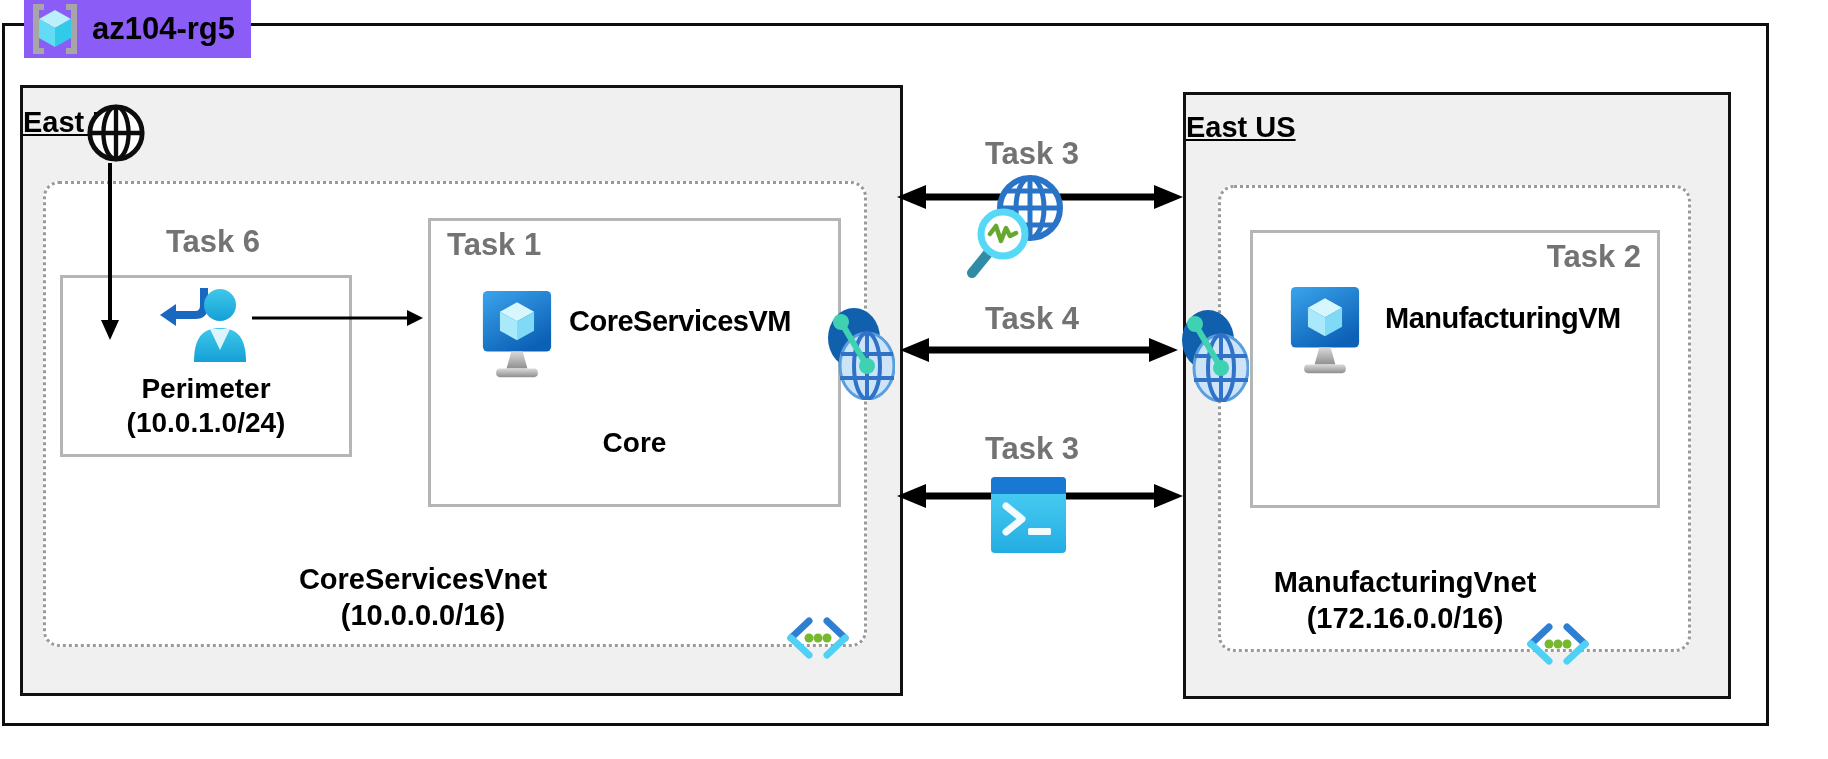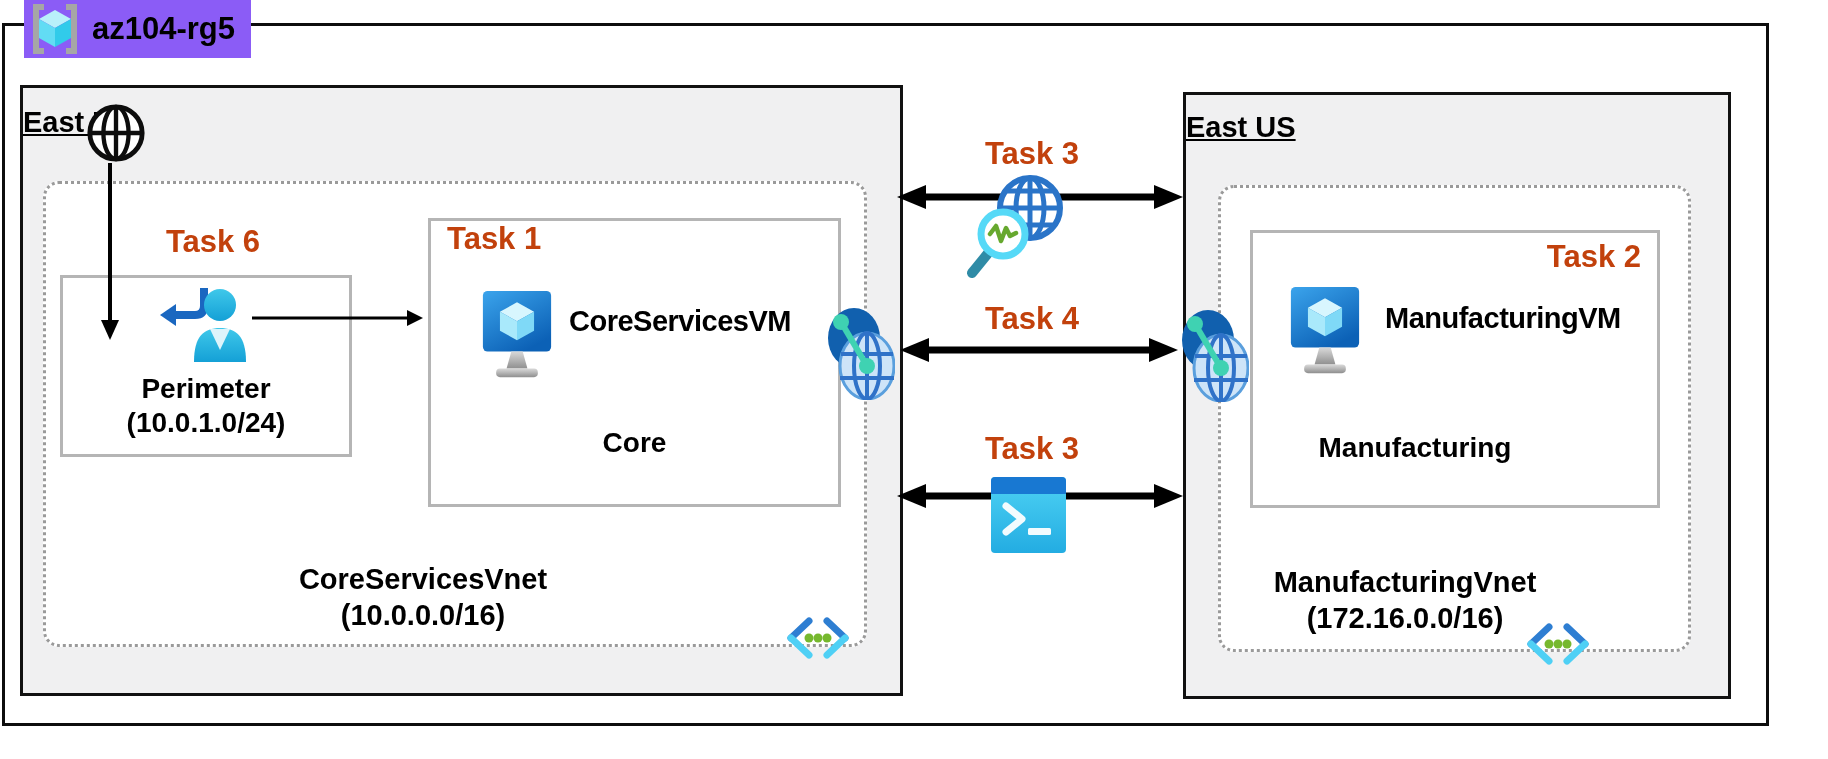--- a/index.html
+++ b/index.html
@@ -18,21 +18,21 @@
   .east-us{font-size:29px;text-align:left;text-decoration:underline;}
   
   .vnet-area{background:#fff;border:3px dotted #9a9a9a;border-radius:16px;}
   .vnet-area-left{left:20px;top:93px;width:818px;height:460px;}
   .vnet-area-right{left:32px;top:90px;width:467px;height:461px;}
   
   .white-box{background:#fff;border:3px solid #b5b5b5;}
   .perimeter-box{left:37px;top:187px;width:286px;height:176px;display:flex;flex-direction:column;align-items:center;}
   .task1-box{left:405px;top:130px;width:407px;height:283px;}
   .task2-box{left:64px;top:135px;width:404px;height:272px;}
-  .task-label{color:#c2410c;font-size:31px;}
+  .task-label{color:#737373;font-size:31px;}
   .subnet-text{font-size:28px;line-height:34px;text-align:center;}
   .vm-name{font-size:29px;letter-spacing:-0.5px;white-space:nowrap;}
   .vnet-label{font-size:29px;line-height:36px;text-align:center;}
   .mid-task{width:150px;text-align:center;z-index:4;}
   svg{display:block;}
   .icon{z-index:5;}
   .arrows{left:0;top:0;width:1828px;height:759px;z-index:3;pointer-events:none;}
 </style>
 </head>
 <body>
@@ -94,21 +94,21 @@
         <path d="M36 76 C36 50 46 42 62 42 C78 42 88 50 88 76 Z" fill="url(#cyanGrad)"></path>
         <polygon points="52,43 72,43 62,64" fill="#ddf4fb"></polygon>
       </svg>
       <div class="subnet-text" style="margin-top:6px;text-align:center;">
         <div>Perimeter</div>
         <div>(10.0.1.0/24)</div>
       </div>
     </div>
 
     <div class="abs white-box task1-box">
-      <div class="abs task-label" style="left:16px;top:0;">Task 1</div>
+      <div class="abs task-label" style="left:16px;top:6px;">Task 1</div>
       <svg class="abs icon" style="left:50px;top:66px;" width="72" height="95" viewBox="0 0 76 96">
         <rect x="2" y="2" width="72" height="64" rx="5" fill="url(#vmGrad)"></rect>
         <polygon points="38,14 56,24 38,34 20,24" fill="#d8f6fe"></polygon>
         <polygon points="20,24 38,34 38,54 20,44" fill="#a9e9fb"></polygon>
         <polygon points="56,24 38,34 38,54 56,44" fill="#7fd9f7"></polygon>
         <polygon points="32,66 44,66 49,84 27,84" fill="url(#standGrad)"></polygon>
         <rect x="16" y="84" width="44" height="9" rx="4" fill="url(#standGrad)"></rect>
       </svg>
       <div class="abs vm-name" style="left:138px;top:84px;">CoreServicesVM</div>
       <div class="abs subnet-text" style="left:0;top:205px;width:100%;">
@@ -142,21 +142,20 @@
       <svg class="abs icon" style="left:36px;top:50px;" width="72" height="95" viewBox="0 0 76 96">
         <rect x="2" y="2" width="72" height="64" rx="5" fill="url(#vmGrad)"></rect>
         <polygon points="38,14 56,24 38,34 20,24" fill="#d8f6fe"></polygon>
         <polygon points="20,24 38,34 38,54 20,44" fill="#a9e9fb"></polygon>
         <polygon points="56,24 38,34 38,54 56,44" fill="#7fd9f7"></polygon>
         <polygon points="32,66 44,66 49,84 27,84" fill="url(#standGrad)"></polygon>
         <rect x="16" y="84" width="44" height="9" rx="4" fill="url(#standGrad)"></rect>
       </svg>
       <div class="abs vm-name" style="left:132px;top:69px;">ManufacturingVM</div>
       <div class="abs subnet-text" style="left:-40px;top:198px;width:404px;">
-        <div>Manufacturing</div>
       </div>
     </div>
 
     <div class="abs vnet-label" style="left:2px;top:469px;width:434px;">
       <div>ManufacturingVnet</div>
       <div>(172.16.0.0/16)</div>
     </div>
 
     <svg class="abs icon" style="left:341px;top:524px;" width="62" height="50" viewBox="0 0 62 50">
       <line x1="22" y1="8" x2="4" y2="25" stroke="#2e7ed2" stroke-width="7" stroke-linecap="round"></line>

